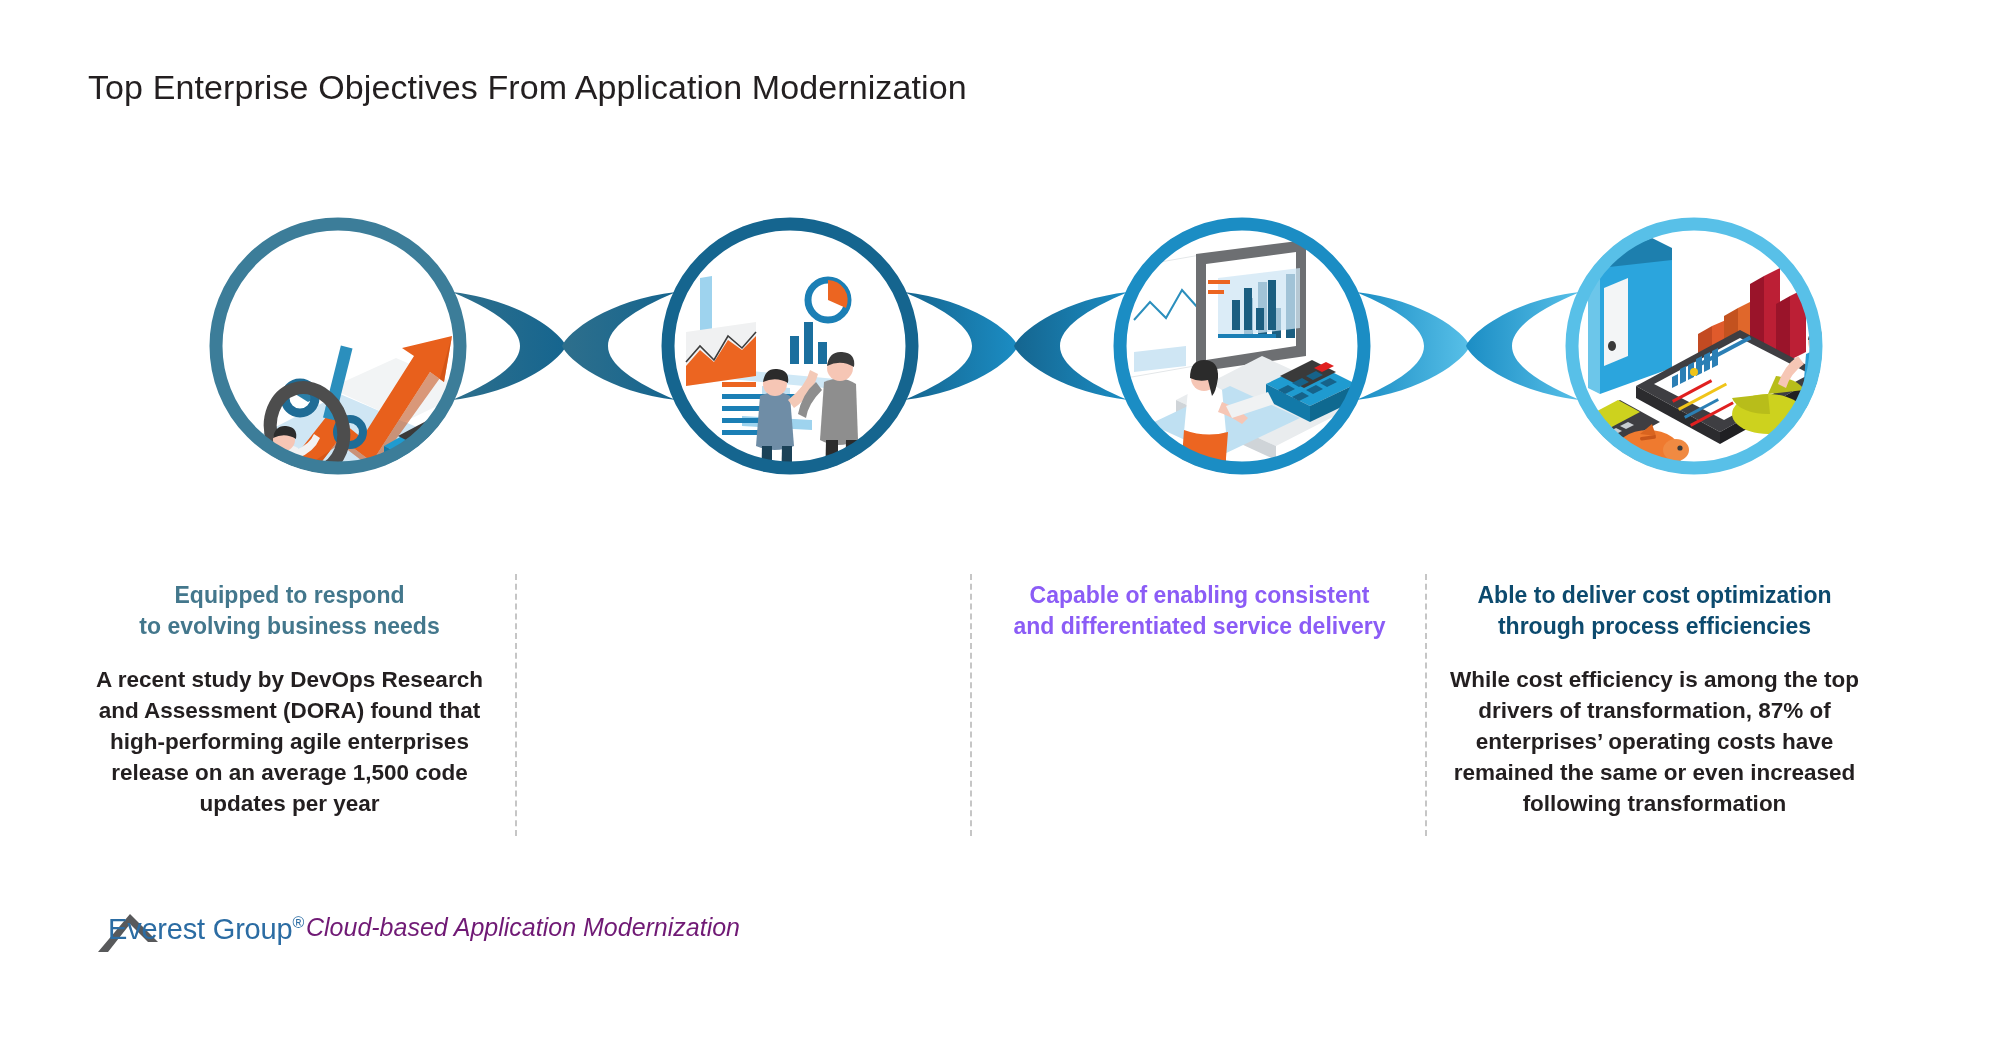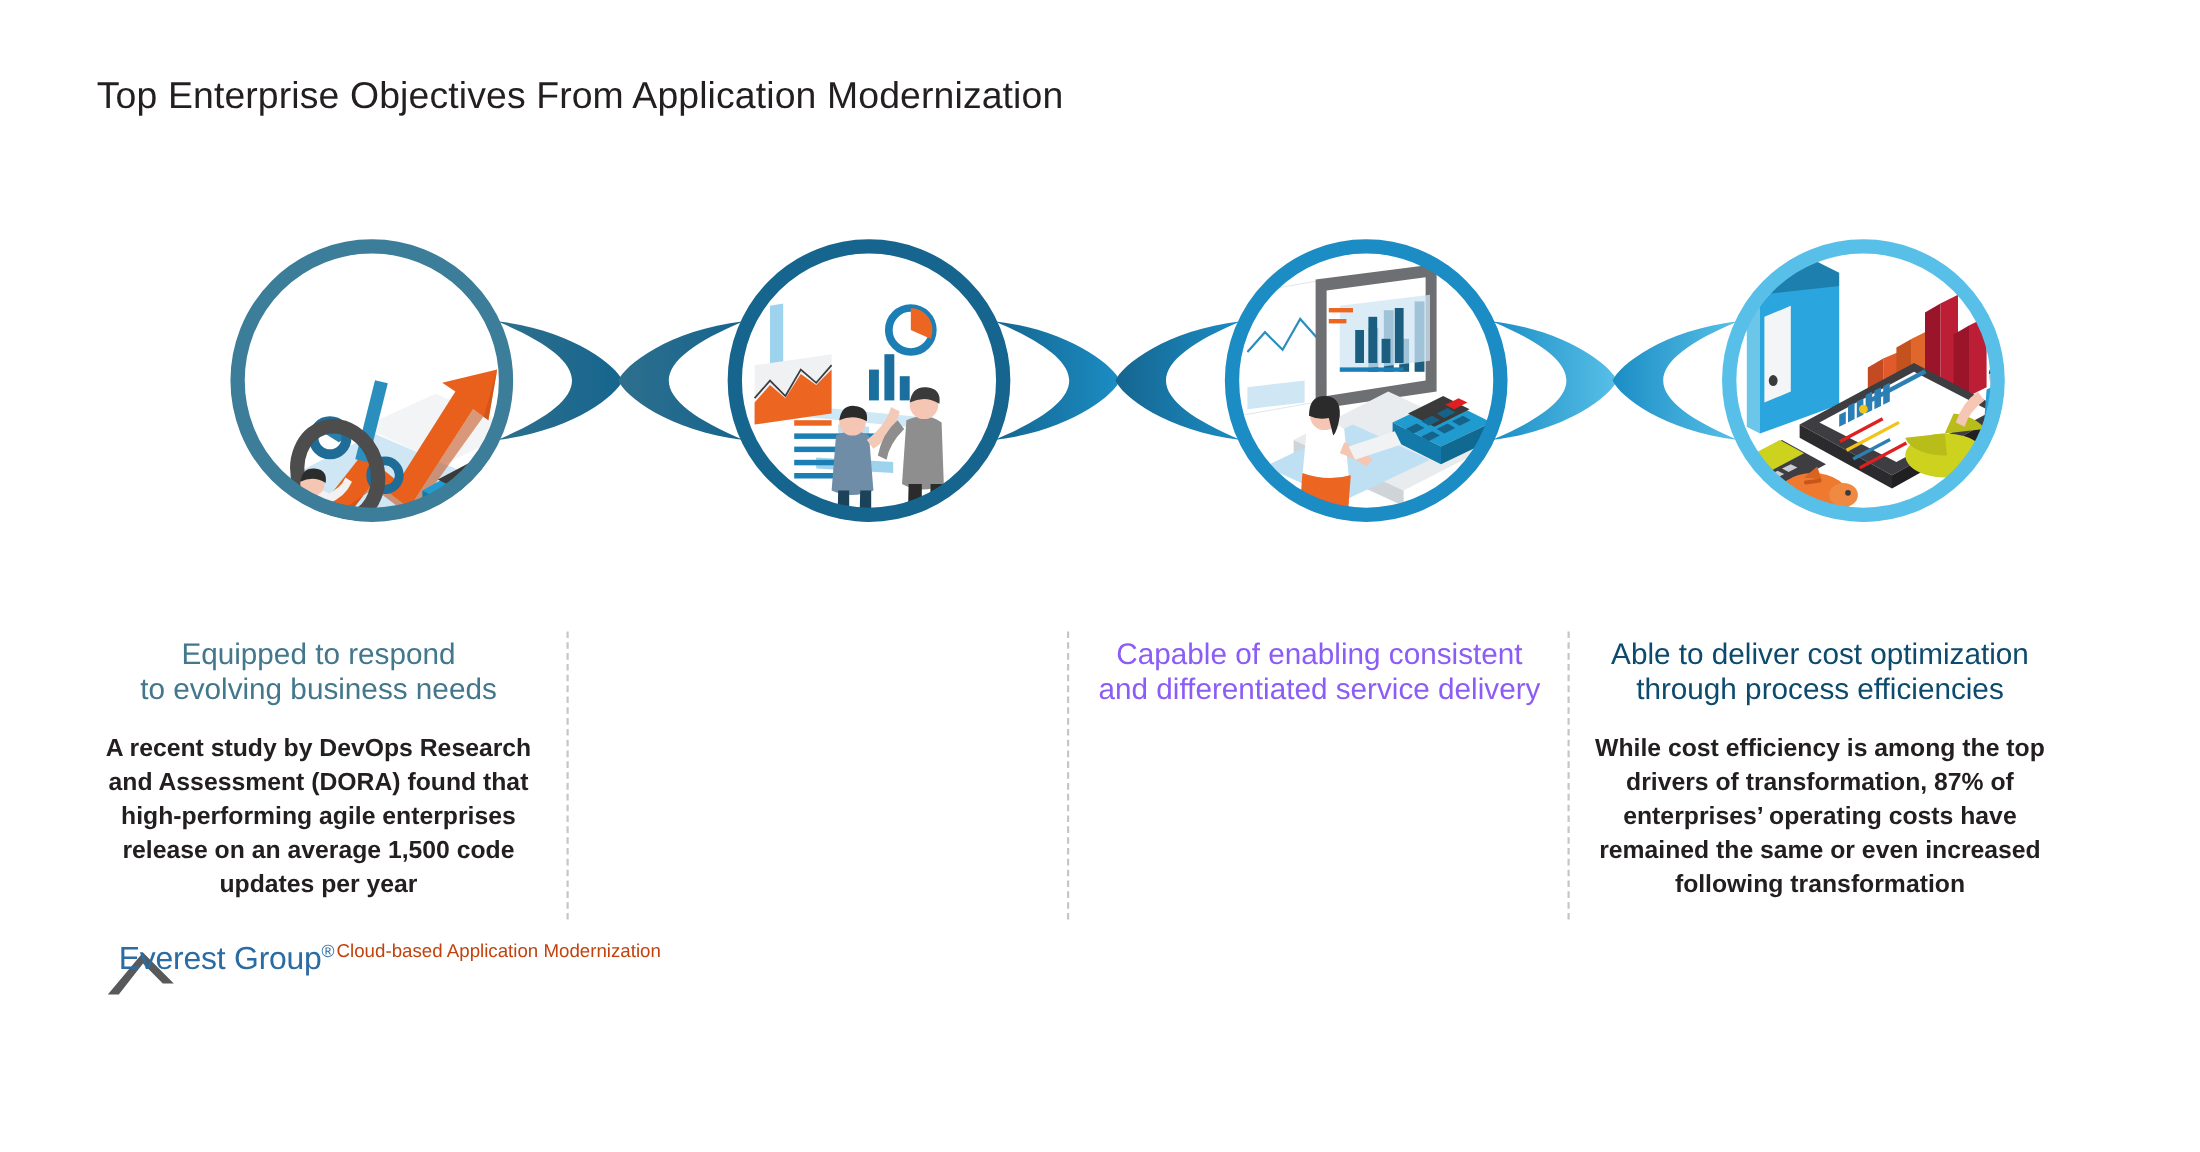--- a/index.html
+++ b/index.html
@@ -49,22 +49,22 @@
     padding: 0 14px;
     text-align: center;
   }
   .col-1 { width: 455px; }
   .col-2 { width: 455px; }
   .col-3 { width: 455px; }
   .col-4 { width: 455px; }
   #columns { padding-left: 62px; }
 
   .col-heading {
-    font-size: 27px;
-    font-weight: 400;
+    font-size: 23px;
+    font-weight: 700;
     line-height: 31px;
     margin: 0 0 22px 0;
     white-space: pre-line;
   }
   .col-body {
     font-size: 22.5px;
     font-weight: 700;
     line-height: 31px;
     color: #231f20;
     margin: 0;
@@ -76,50 +76,51 @@
     right: 0px;
     width: 0;
     height: 262px;
     border-left: 2px dashed #c6c6c6;
   }
 
   
   #footer {
     position: absolute;
     left: 96px;
-    top: 860px;
+    top: 905px;
     display: flex;
-    align-items: flex-start;
+    align-items: center;
     height: 52px;
   }
   #logo-mark { display: block; }
   #logo-word {
     font-family: "Liberation Sans", sans-serif;
     font-size: 29px;
     color: #2b6ca3;
     letter-spacing: -0.2px;
     line-height: 1;
     position: relative;
     left: -88px;
     top: -2px;
     white-space: nowrap;
   }
   #logo-reg {
     font-size: 16px;
     vertical-align: super;
     color: #2b6ca3;
   }
   #footer-tagline {
-    font-size: 17px;
-    color: #c2410c;
+    font-size: 25px;
+    color: #701a75;
     line-height: 1;
     position: relative;
     left: -86px;
     top: -4px;
     white-space: nowrap;
+    font-style: italic;
   }
 </style>
 </head>
 <body>
 
 <div id="page-title">Top Enterprise Objectives From Application Modernization</div>
 
 <div id="chain">
 <svg width="2000" height="420" viewBox="0 0 2000 420" xmlns="http://www.w3.org/2000/svg">
   <defs>

